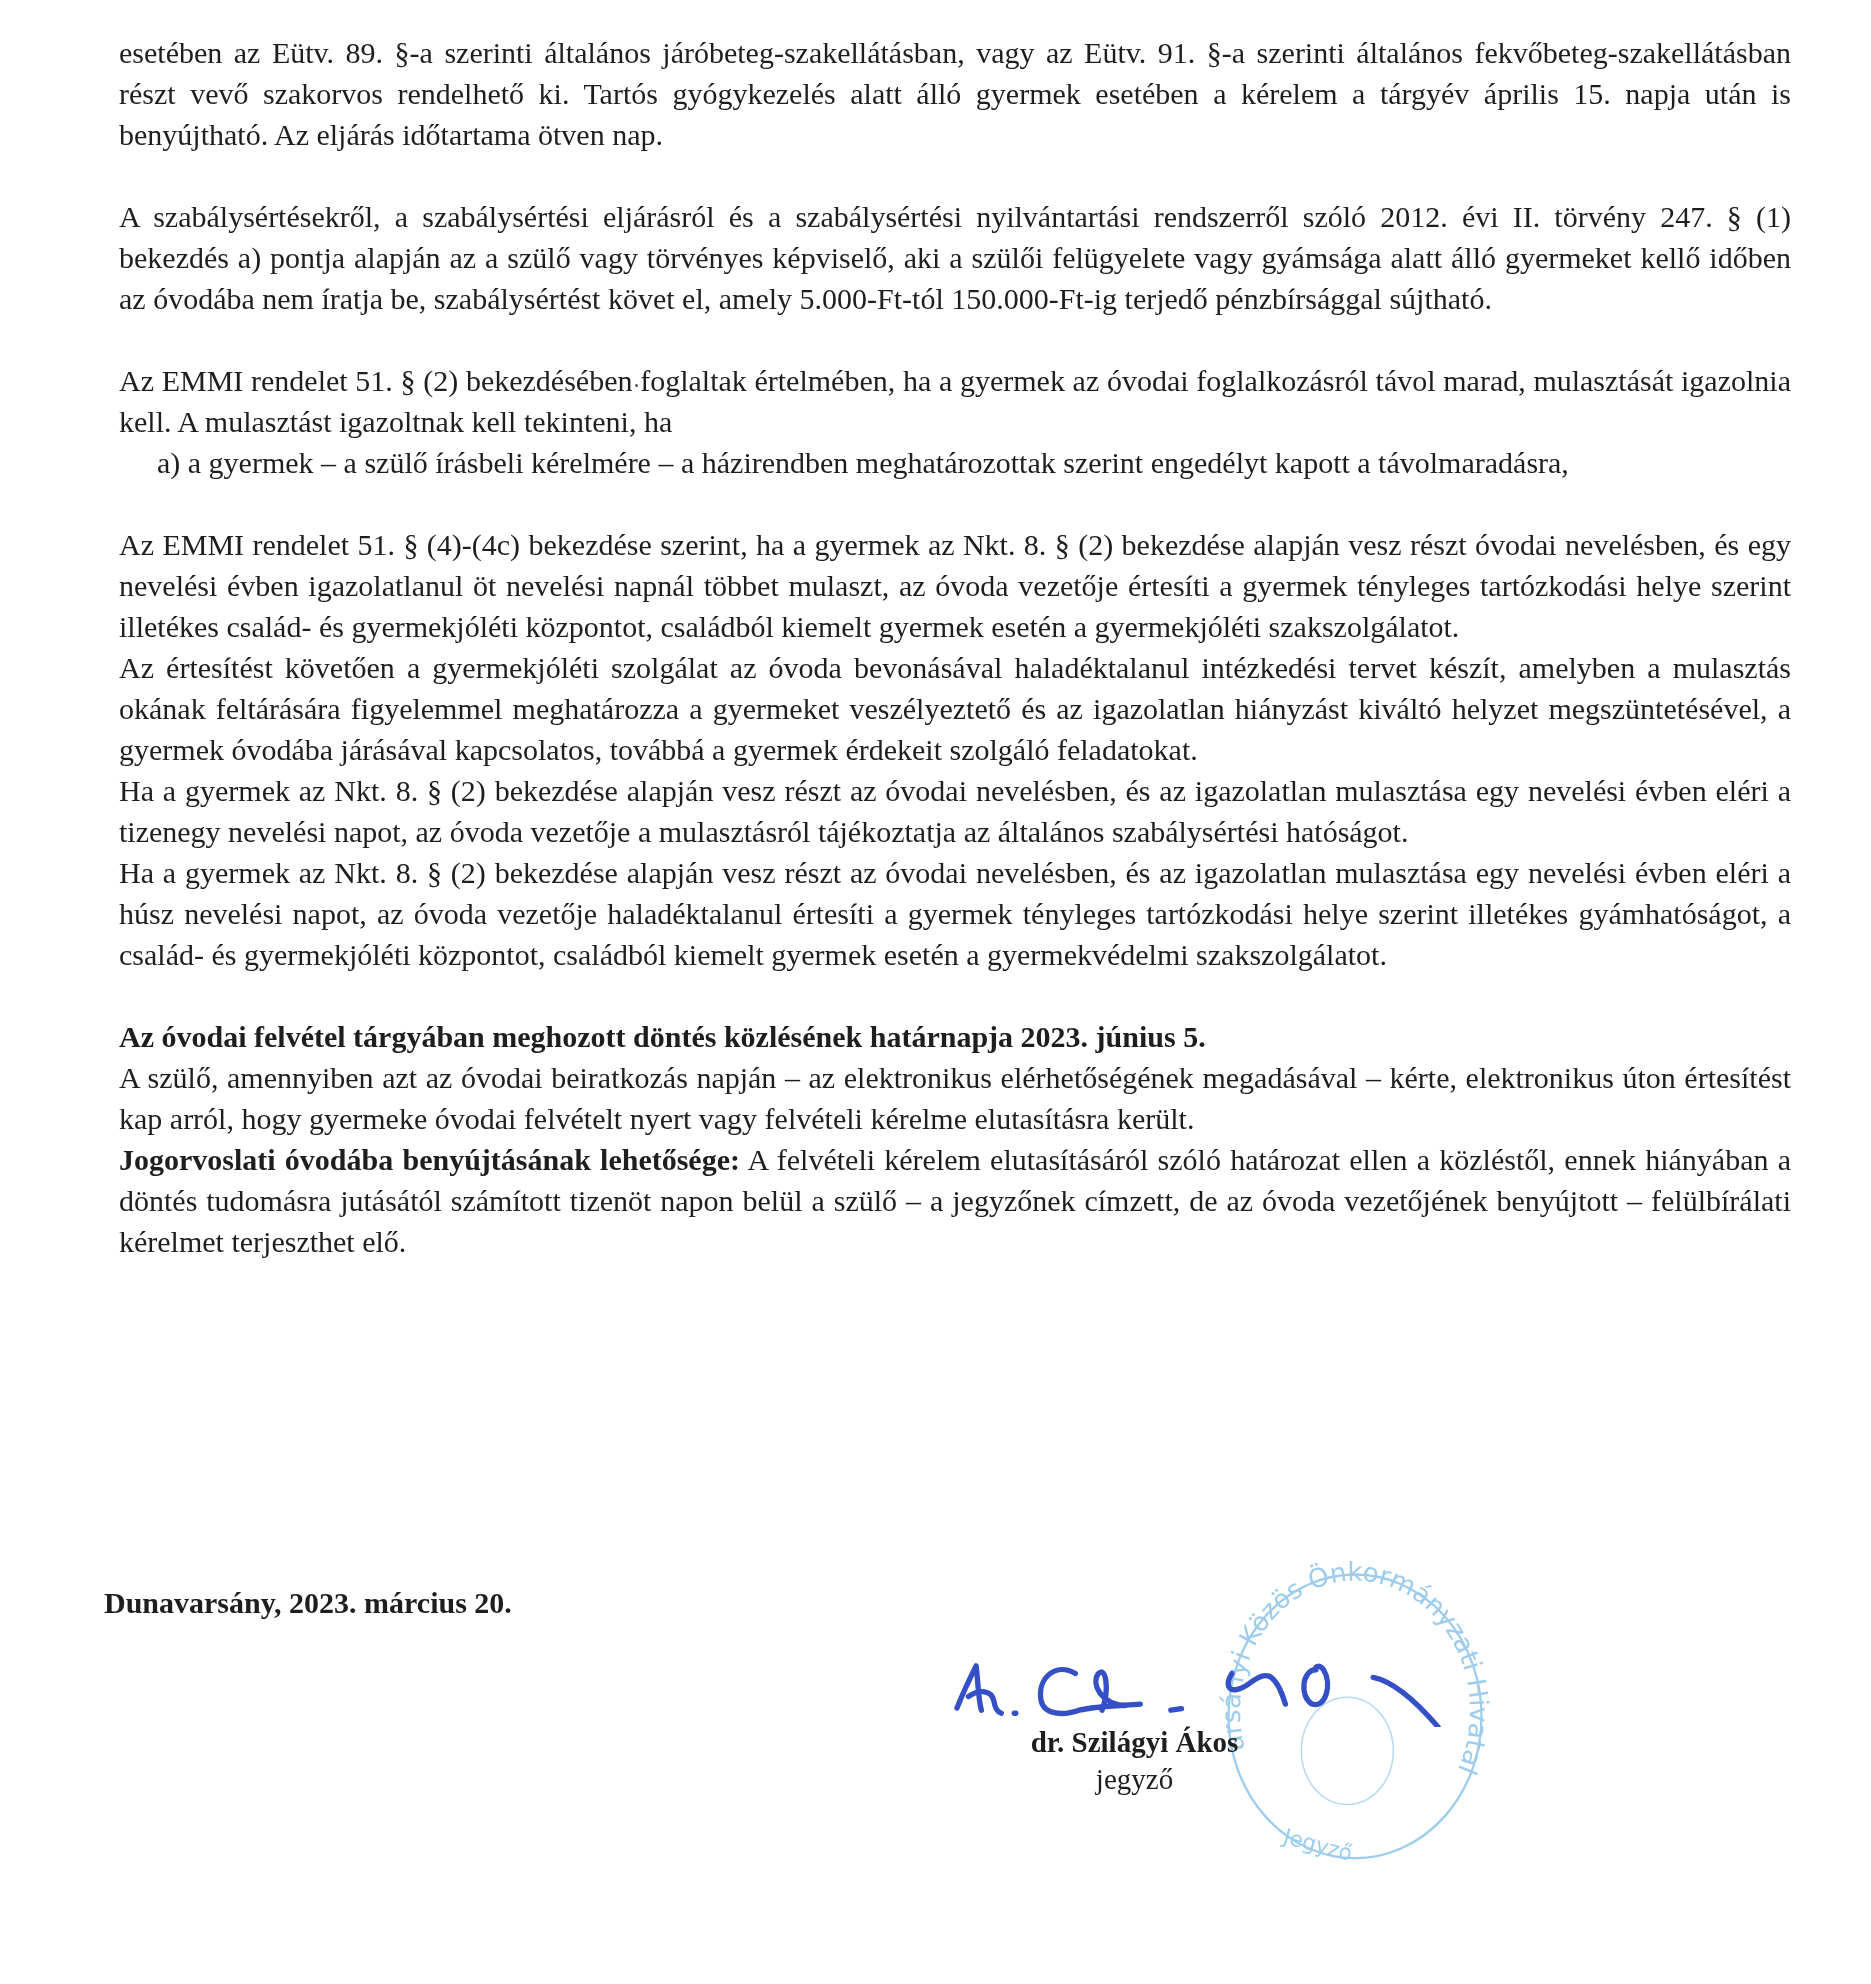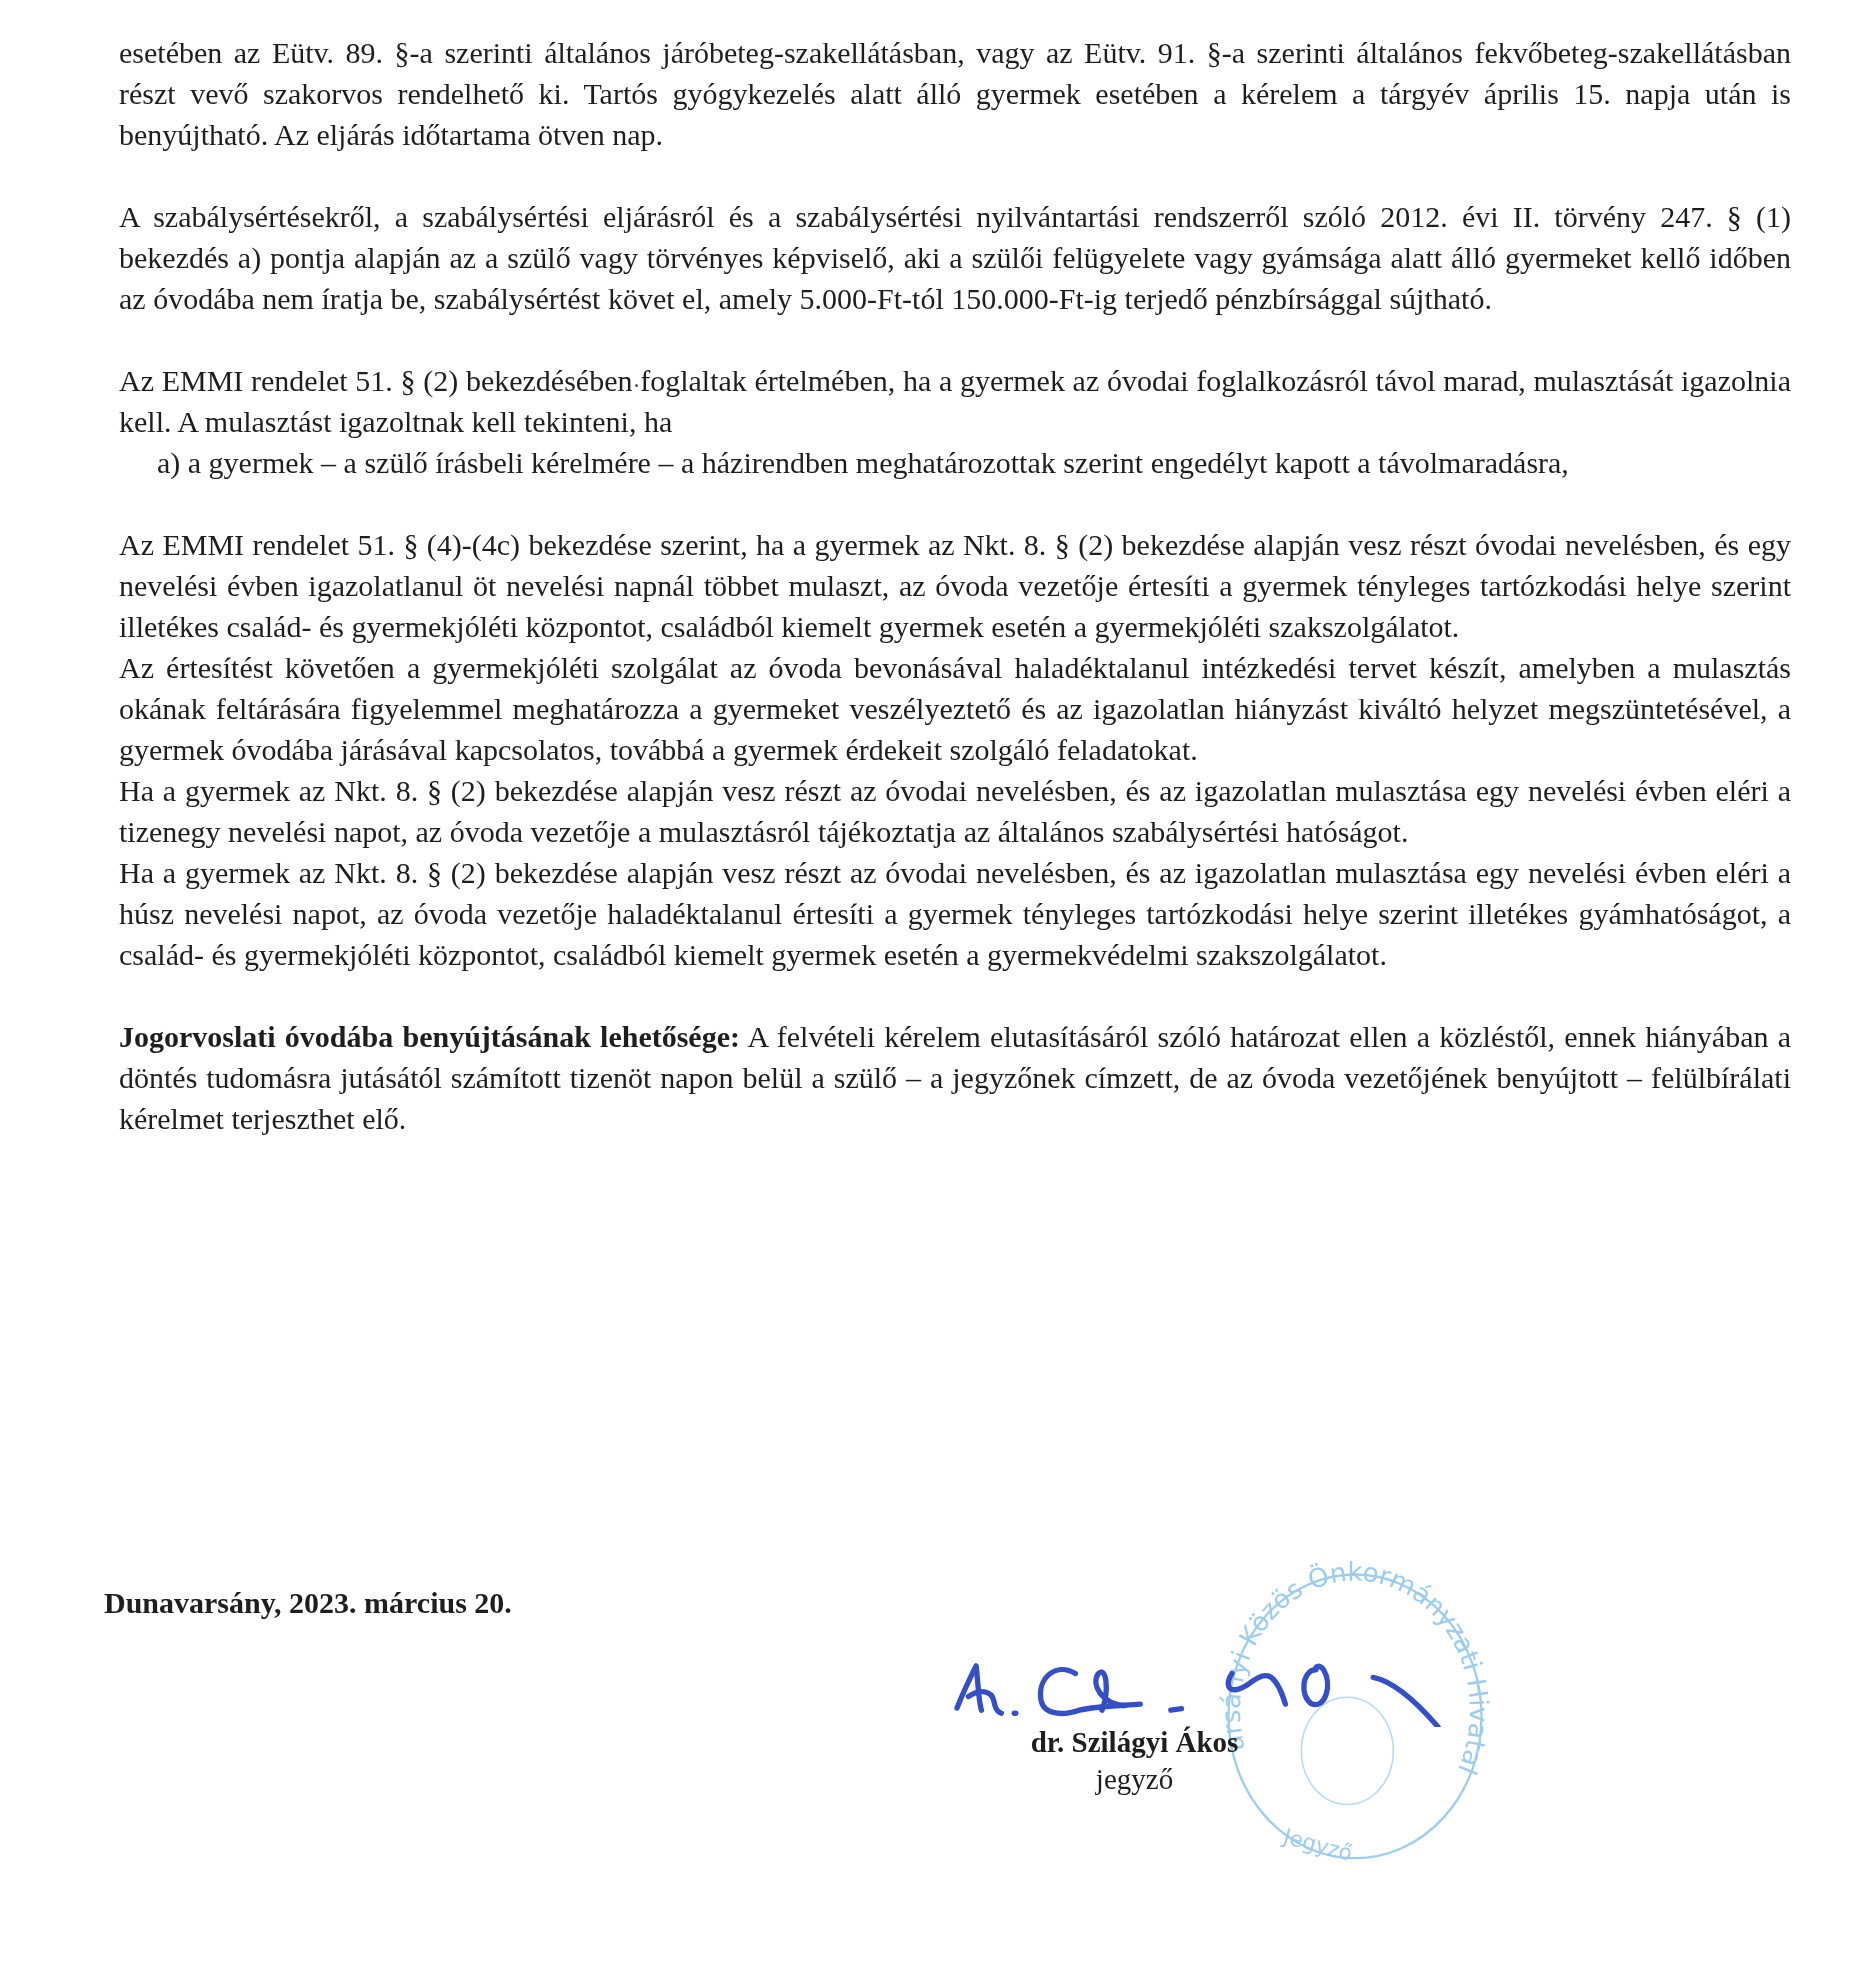--- a/index.html
+++ b/index.html
@@ -43,20 +43,22 @@
 
   <div>
     <p class="p">Az EMMI rendelet 51. § (4)-(4c) bekezdése szerint, ha a gyermek az Nkt. 8. § (2) bekezdése alapján vesz részt óvodai nevelésben, és egy nevelési évben igazolatlanul öt nevelési napnál többet mulaszt, az óvoda vezetője értesíti a gyermek tényleges tartózkodási helye szerint illetékes család- és gyermekjóléti központot, családból kiemelt gyermek esetén a gyermekjóléti szakszolgálatot.</p>
     <p class="p">Az értesítést követően a gyermekjóléti szolgálat az óvoda bevonásával haladéktalanul intézkedési tervet készít, amelyben a mulasztás okának feltárására figyelemmel meghatározza a gyermeket veszélyeztető és az igazolatlan hiányzást kiváltó helyzet megszüntetésével, a gyermek óvodába járásával kapcsolatos, továbbá a gyermek érdekeit szolgáló feladatokat.</p>
     <p class="p">Ha a gyermek az Nkt. 8. § (2) bekezdése alapján vesz részt az óvodai nevelésben, és az igazolatlan mulasztása egy nevelési évben eléri a tizenegy nevelési napot, az óvoda vezetője a mulasztásról tájékoztatja az általános szabálysértési hatóságot.</p>
     <p class="p">Ha a gyermek az Nkt. 8. § (2) bekezdése alapján vesz részt az óvodai nevelésben, és az igazolatlan mulasztása egy nevelési évben eléri a húsz nevelési napot, az óvoda vezetője haladéktalanul értesíti a gyermek tényleges tartózkodási helye szerint illetékes gyámhatóságot, a család- és gyermekjóléti központot, családból kiemelt gyermek esetén a gyermekvédelmi szakszolgálatot.</p>
   </div>
   <div class="gap"></div>
 
   <div>
+    <p class="p bold">Az óvodai felvétel tárgyában meghozott döntés közlésének határnapja 2023. június 5.</p>
+    <p class="p">A szülő, amennyiben azt az óvodai beiratkozás napján – az elektronikus elérhetőségének megadásával – kérte, elektronikus úton értesítést kap arról, hogy gyermeke óvodai felvételt nyert vagy felvételi kérelme elutasításra került.</p>
     <p class="p"><b>Jogorvoslati óvodába benyújtásának lehetősége:</b><span> A felvételi kérelem elutasításáról szóló határozat ellen a közléstől, ennek hiányában a döntés tudomásra jutásától számított tizenöt napon belül a szülő – a jegyzőnek címzett, de az óvoda vezetőjének benyújtott – felülbírálati kérelmet terjeszthet elő.</span></p>
   </div>
 </div>
 
 <div class="dot"></div>
 
 <div class="date">Dunavarsány, 2023. március 20.</div>
 
 <svg class="stamp" viewBox="0 0 360 400">
   <defs>

